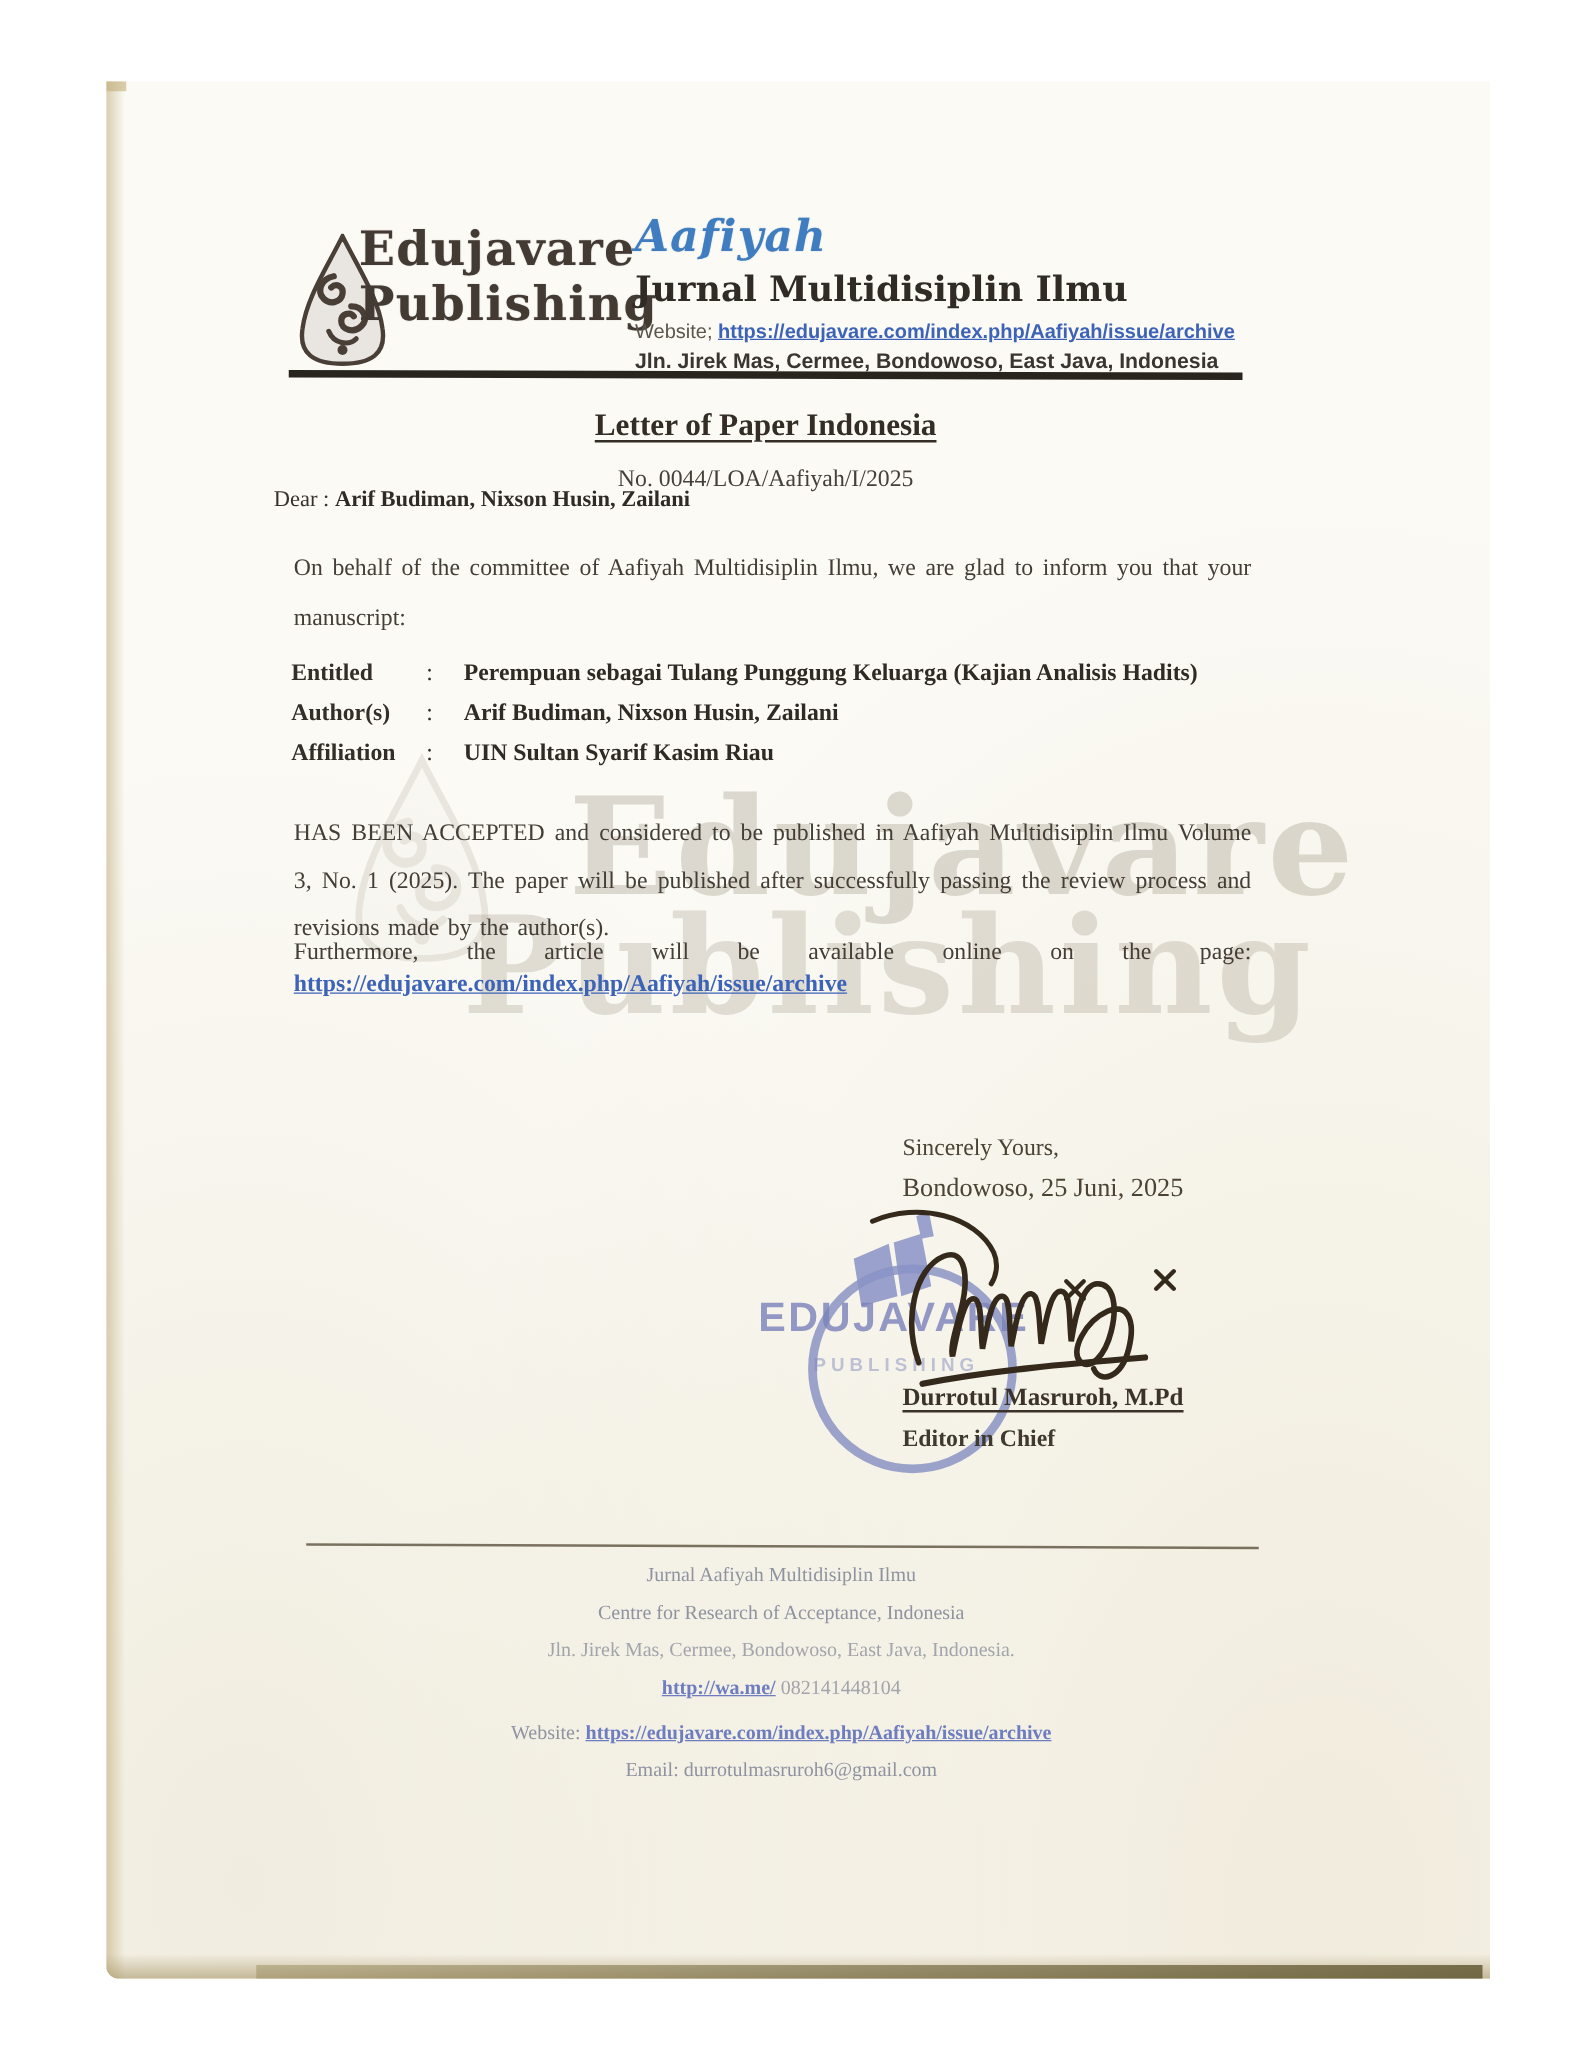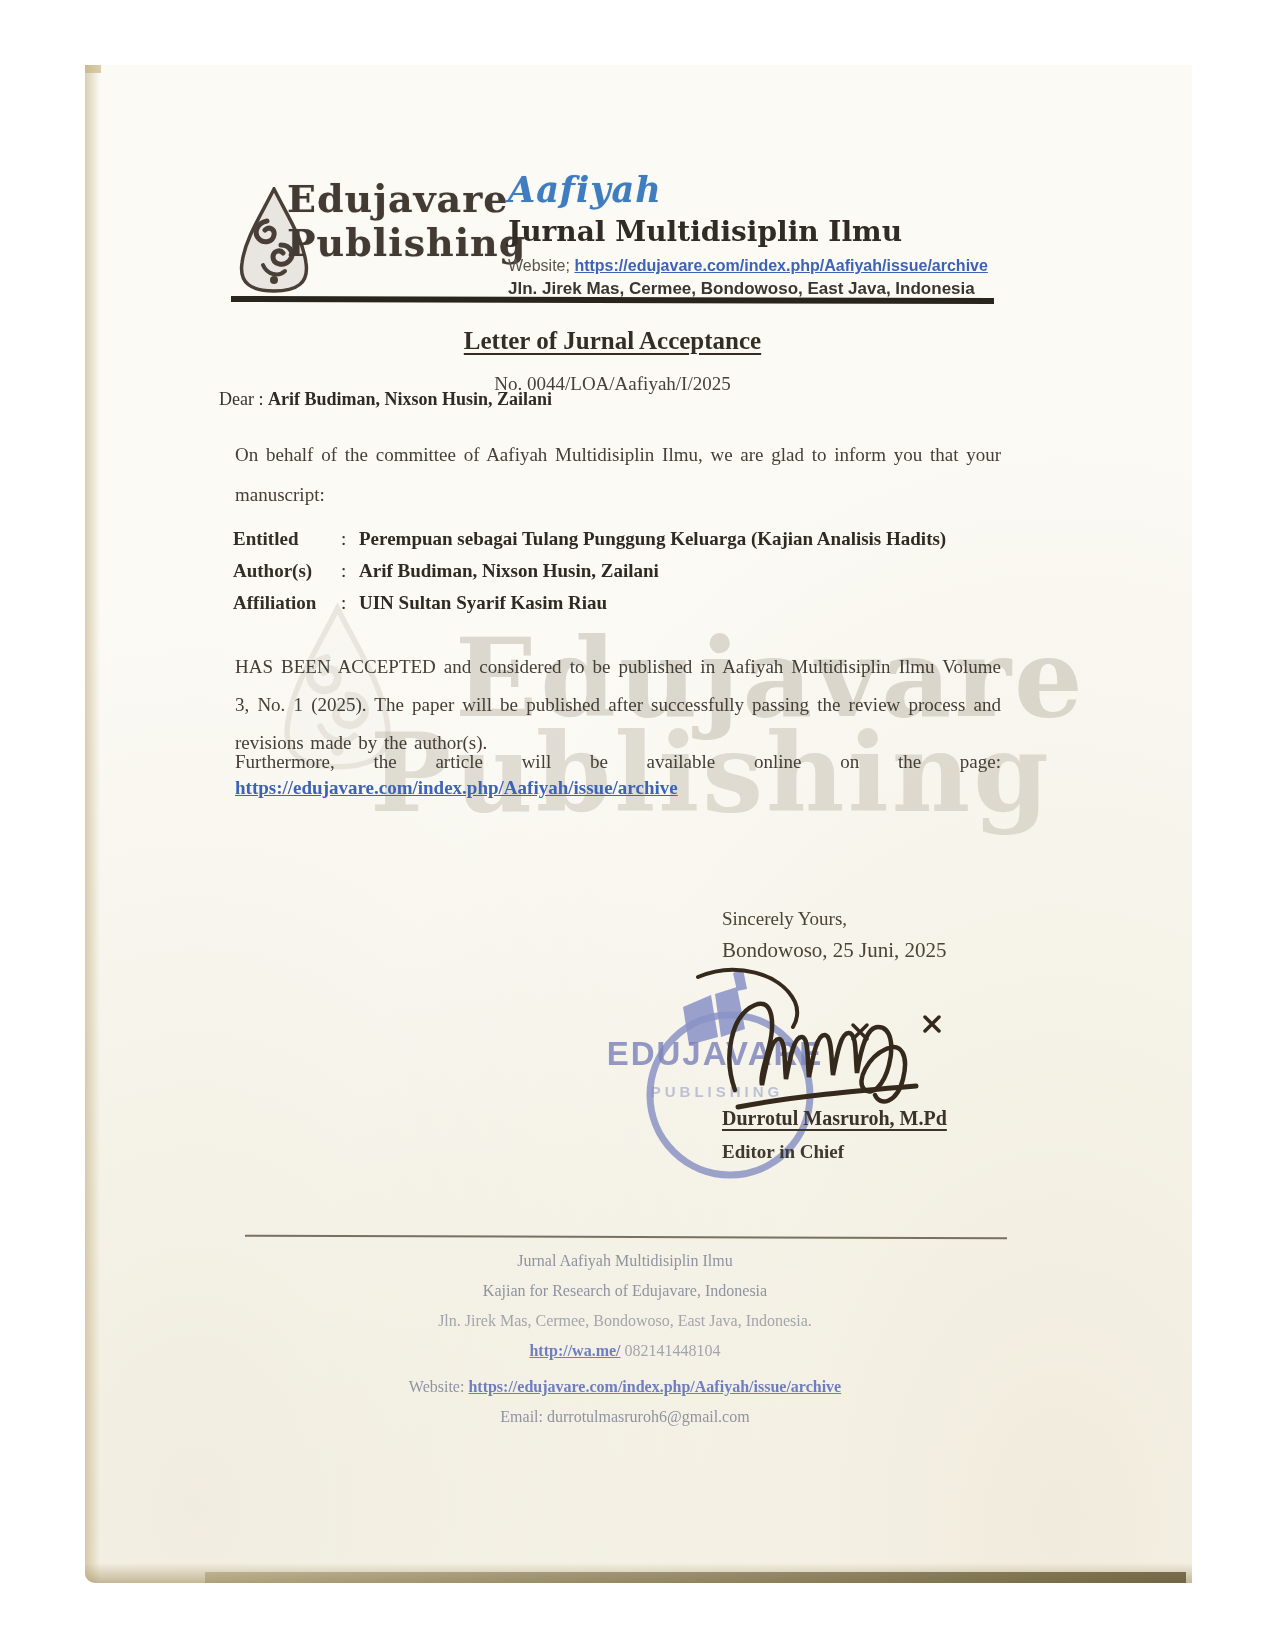--- a/index.html
+++ b/index.html
@@ -51,21 +51,21 @@
   .para{position:absolute;left:150px;width:766px;font-size:19px;color:#443e36;
     text-align:justify;line-height:40px;word-spacing:2px;}
   .p-intro{top:370px;}
   .p-accept{top:583px;line-height:38px;}
   .p-furthermore{top:680px;text-align-last:justify;line-height:34px;}
   .p-thanks{top:760px;line-height:38px;}
   .article-link{position:absolute;left:150px;top:712px;font-size:19px;}
 
   .details{position:absolute;left:148px;top:458px;font-size:19px;color:#332e28;}
   .detail-row{display:grid;grid-template-columns:108px 18px auto;line-height:32px;}
-  .detail-row .val{font-weight:700;color:#2e2a24;}
+  .detail-row .val{font-weight:700;color:#2e2a24;margin-left:12px;}
   .detail-row .lab{font-weight:600;}
 
   
   .watermark{position:absolute;left:110px;top:495px;width:830px;height:310px;pointer-events:none;}
   .wm-icon{position:absolute;left:85px;top:20px;width:115px;height:215px;color:#8d8470;opacity:.16;}
   .wm-t1{position:absolute;left:260px;top:55px;font-family:"DejaVu Serif",serif;font-weight:800;
     font-size:108px;color:rgba(150,140,118,0.30);letter-spacing:3px;}
   .wm-t2{position:absolute;left:175px;top:150px;font-family:"DejaVu Serif",serif;font-weight:800;
     font-size:108px;color:rgba(150,140,118,0.26);letter-spacing:3px;}
 
@@ -124,21 +124,21 @@
     <div class="aafiyah">Aafiyah</div>
     <div class="journal-name">Jurnal Multidisiplin Ilmu</div>
     <div class="website-line">
       <span>Website;</span>
       <a class="link">https://edujavare.com/index.php/Aafiyah/issue/archive</a>
     </div>
     <div class="address-line">Jln. Jirek Mas, Cermee, Bondowoso, East Java, Indonesia</div>
     <div class="header-rule"></div>
 
     <div class="title-wrap">
-      <div class="letter-title">Letter of Jurnal Acceptance</div>
+      <div class="letter-title">Letter of Paper Indonesia</div>
       <div class="letter-number">No. 0044/LOA/Aafiyah/I/2025</div>
     </div>
     <div class="dear-line">
       <span>Dear :</span>
       <b>Arif Budiman, Nixson Husin, Zailani</b>
     </div>
 
     <div class="para p-intro">On behalf of the committee of Aafiyah Multidisiplin Ilmu, we are glad to inform you that your manuscript:</div>
 
     <div class="details">
@@ -187,21 +187,21 @@
         <path stroke-width="5" d="M 153 162 C 210 151, 270 146, 331 141"></path>
       </g>
     </svg>
 
     <div class="sig-name">Durrotul Masruroh, M.Pd</div>
     <div class="sig-role">Editor in Chief</div>
 
     <div class="footer-rule"></div>
     <div class="footer">
       <div class="row">Jurnal Aafiyah Multidisiplin Ilmu</div>
-      <div class="row">Kajian for Research of Edujavare, Indonesia</div>
+      <div class="row">Centre for Research of Acceptance, Indonesia</div>
       <div class="row soft">Jln. Jirek Mas, Cermee, Bondowoso, East Java, Indonesia.</div>
       <div class="row soft">
         <a class="flink">http://wa.me/</a>
         <span>082141448104</span>
       </div>
       <div class="row gap">
         <span>Website:</span>
         <a class="flink">https://edujavare.com/index.php/Aafiyah/issue/archive</a>
       </div>
       <div class="row">

